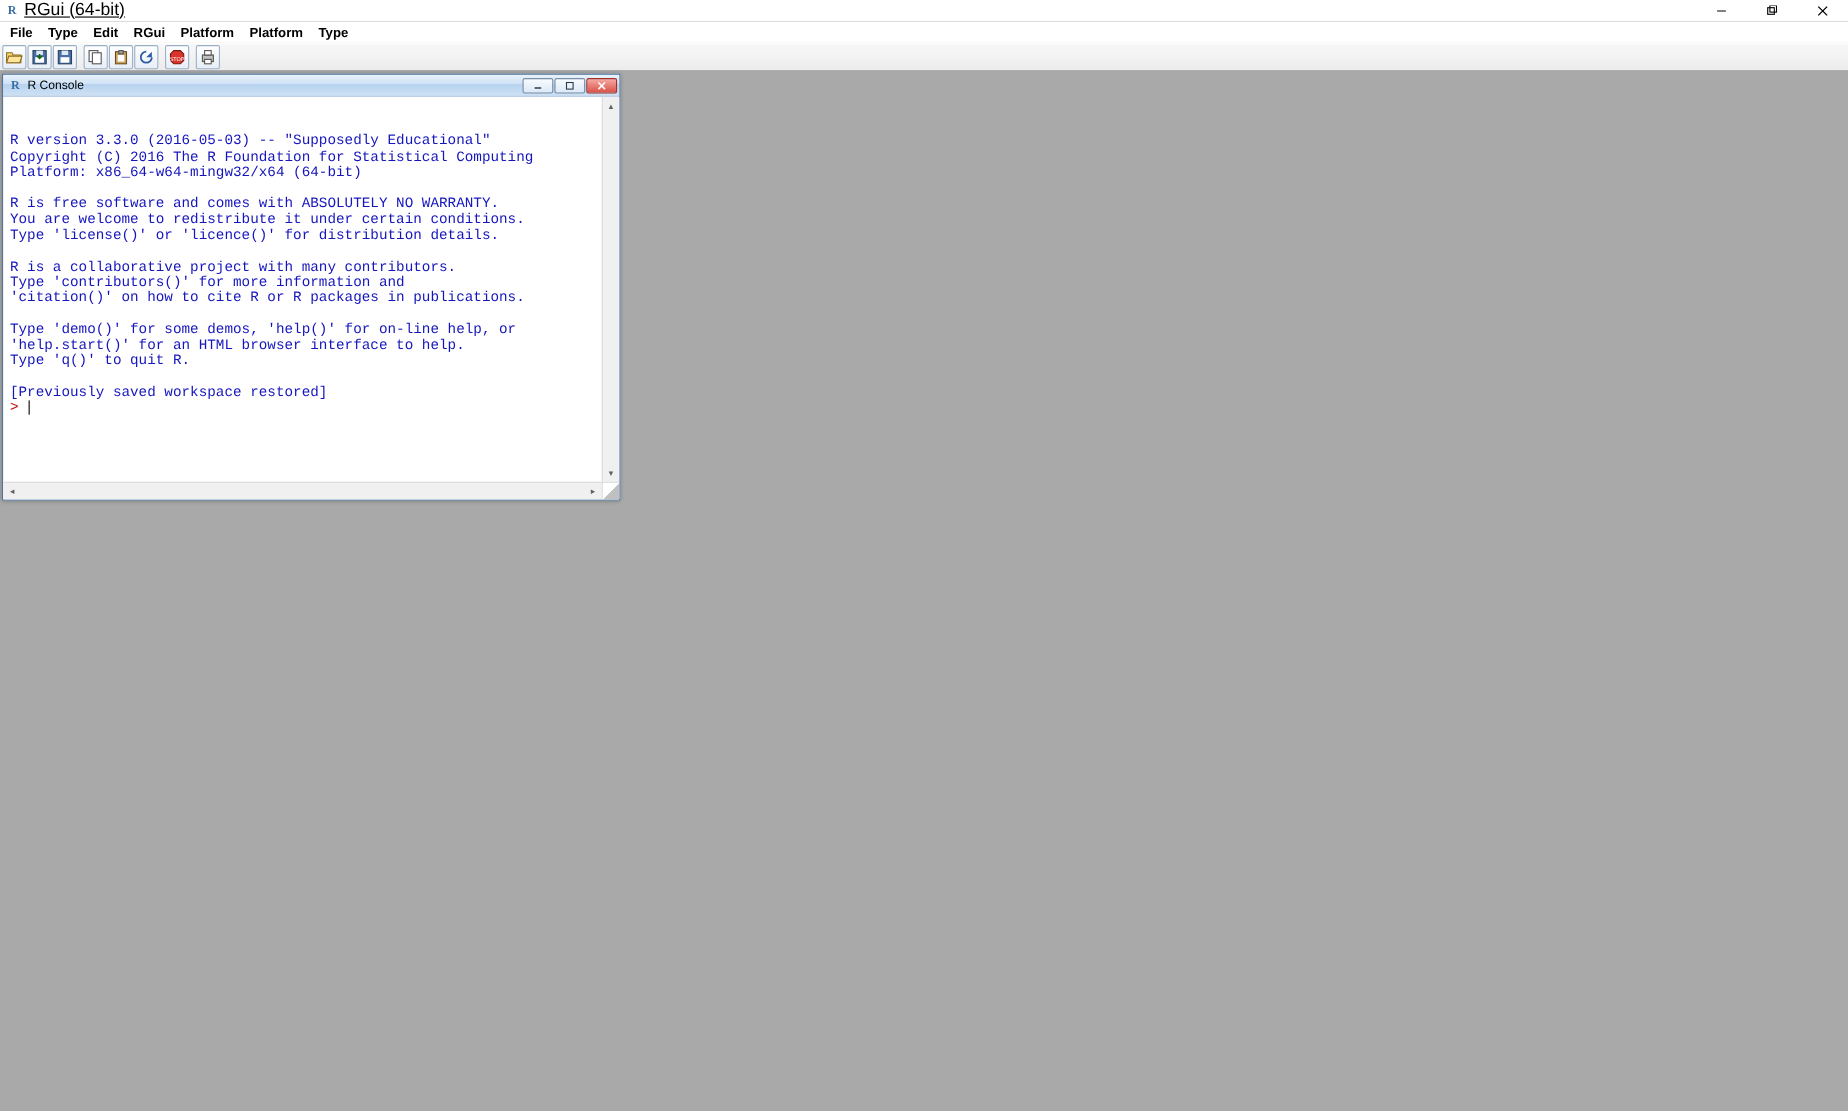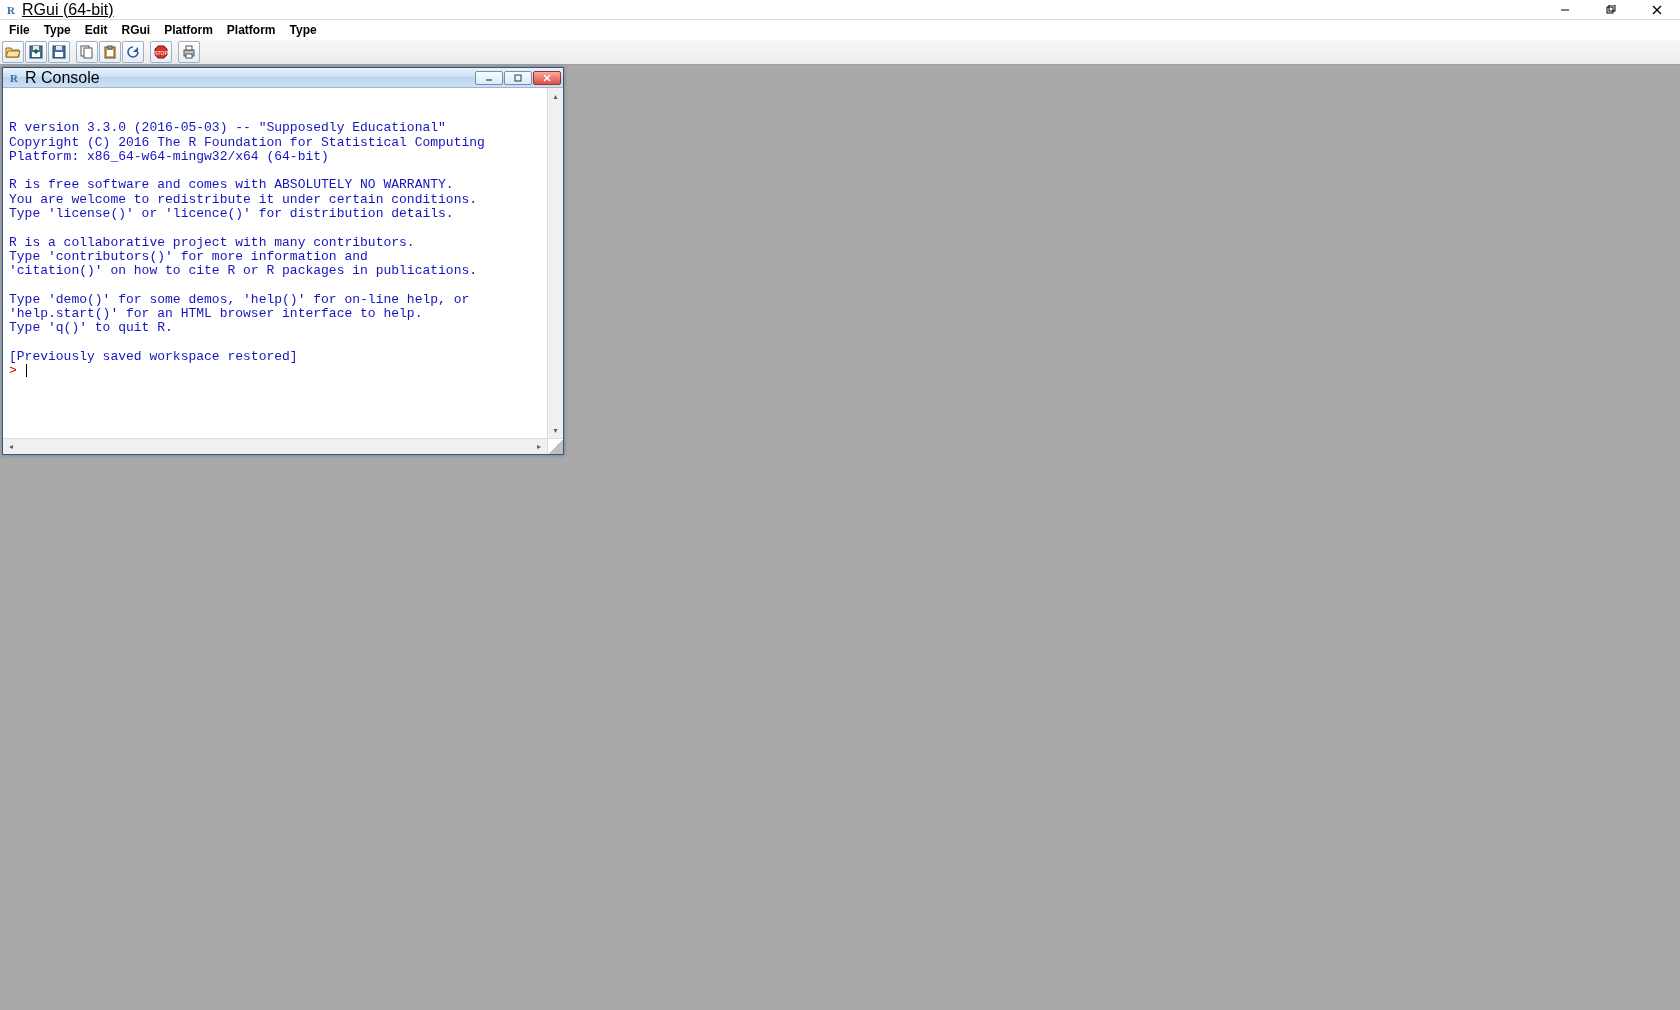--- a/index.html
+++ b/index.html
@@ -110,21 +110,21 @@
     background: linear-gradient(to bottom, #e9f2fb 0%, #cfe2f5 45%, #b8d3ef 46%, #cde1f4 100%);
     border-bottom: 1px solid #9cb6d4;
     display: flex;
     align-items: center;
     justify-content: space-between;
     padding-left: 4px;
   }
   .console-titlebar-left {
     display: flex; align-items: center; gap: 4px;
   }
-  .console-title { font-size: 16px; }
+  .console-title { font-size: 11px; }
   .console-window-controls {
     display: flex; gap: 1px; padding-right: 2px;
   }
   .console-window-controls .cctrl {
     width: 28px; height: 14px;
     border: 1px solid #7a8fa6;
     border-radius: 2px;
     background: linear-gradient(to bottom,#f7fbff,#dce9f7);
     display: flex; align-items: center; justify-content: center;
     font-size: 9px;

